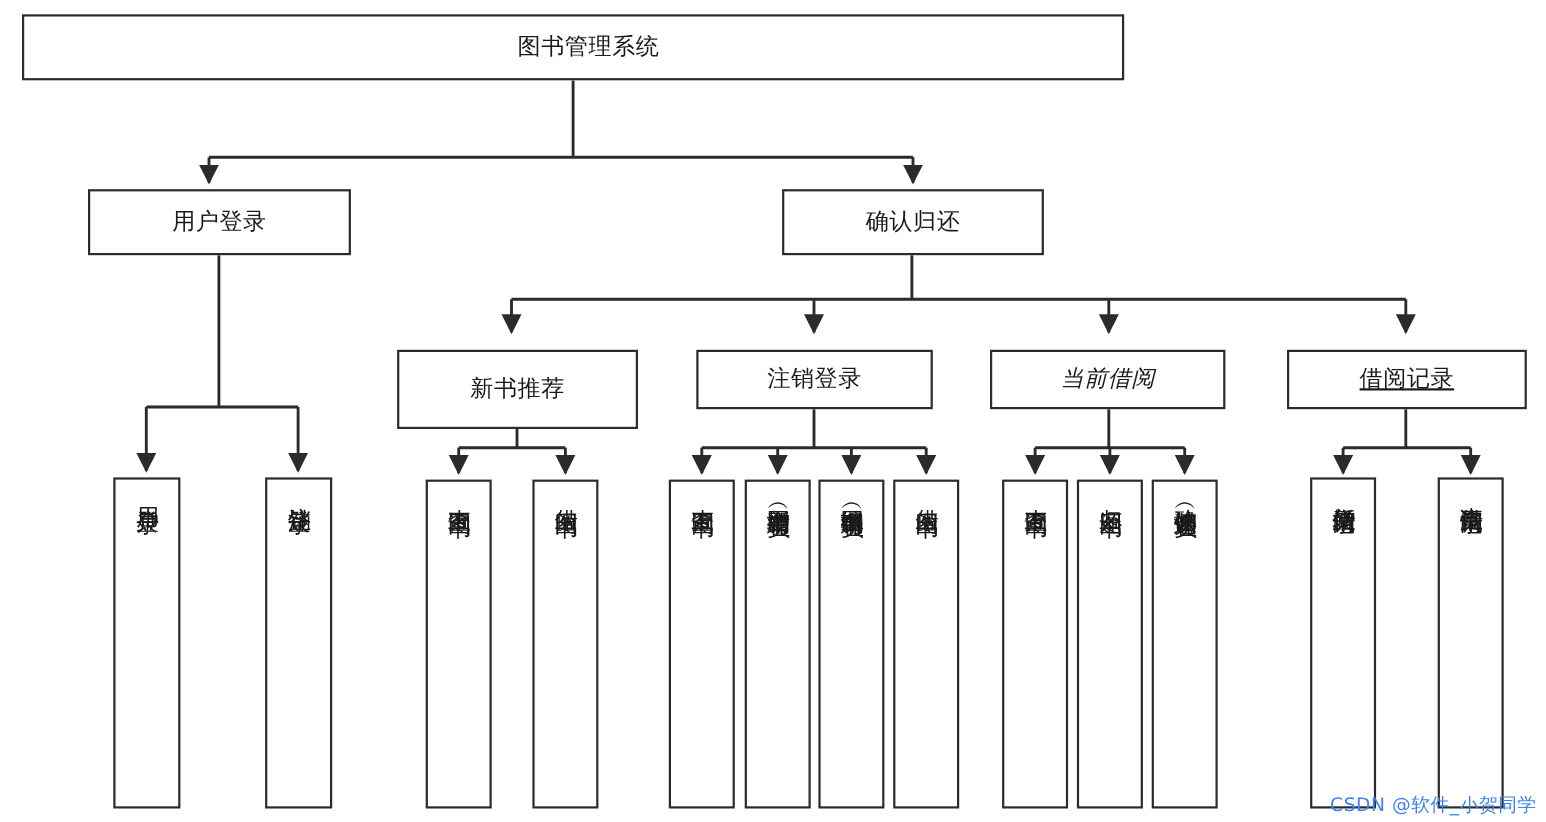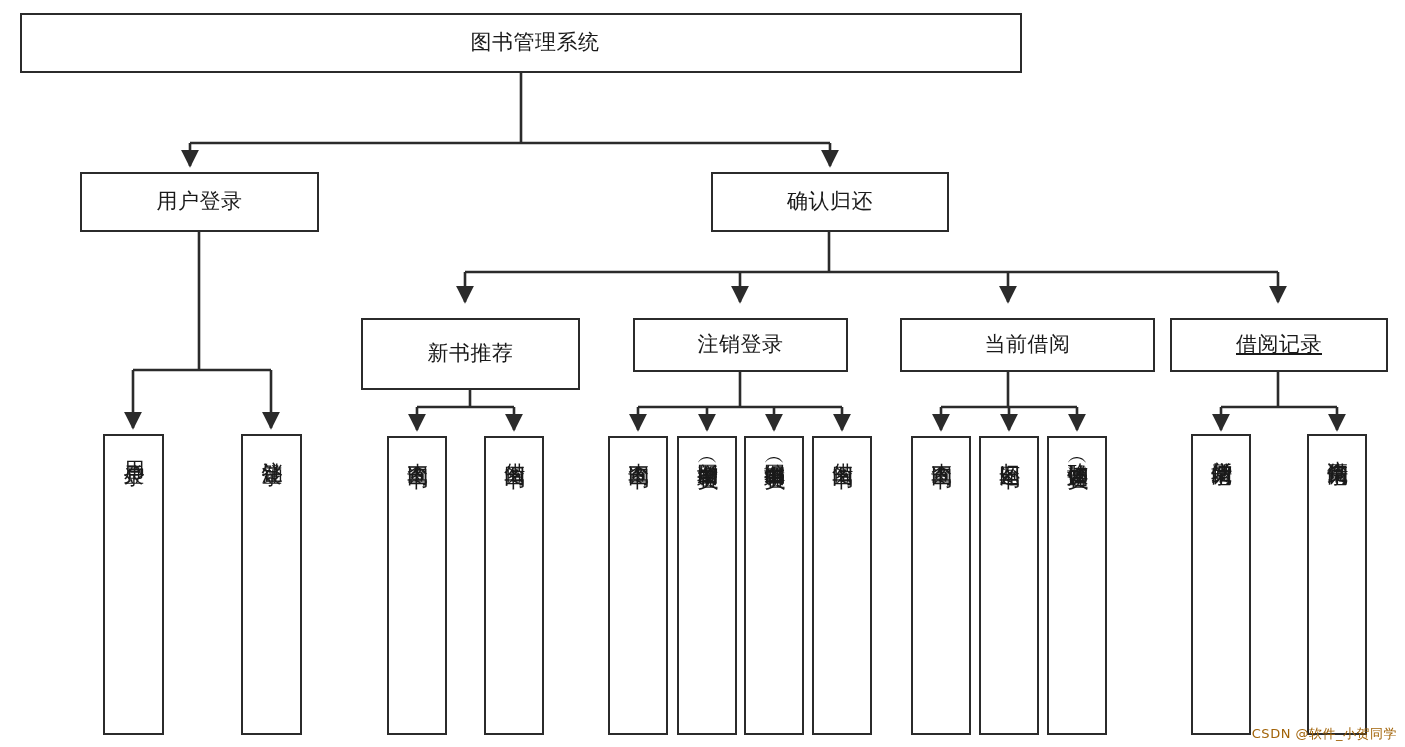--- a/index.html
+++ b/index.html
@@ -64,22 +64,22 @@
     white-space: nowrap;
     padding-top: 2px;
   }
   .node.vert.tall .node-label {
     letter-spacing: 1px;
   }
   #watermark {
     position: absolute;
     right: 8px;
     bottom: 4px;
-    font-size: 13px;
-    color: #a16207;
+    font-size: 17px;
+    color: #3b82f6;
     letter-spacing: 0.5px;
     z-index: 5;
     white-space: nowrap;
     font-family: "DejaVu Sans", "Liberation Sans", sans-serif;
     text-align: center;
   }
 </style>
 </head>
 <body>
 
@@ -145,21 +145,21 @@
   <div class="node horiz" style="left:711px; top:172px; width:238px; height:60px;">
     <span class="node-label">确认归还</span>
   </div>
 
   <div class="node horiz" style="left:361px; top:318px; width:219px; height:72px;">
     <span class="node-label">新书推荐</span>
   </div>
   <div class="node horiz" style="left:633px; top:318px; width:215px; height:54px;">
     <span class="node-label">注销登录</span>
   </div>
-  <div class="node horiz" style="left:900px; top:318px; width:255px; height:54px;">
+  <div class="node horiz" style="left:900px; top:318px; width:214px; height:54px;font-style:italic;">
     <span class="node-label">当前借阅</span>
   </div>
   <div class="node horiz" style="left:1170px; top:318px; width:218px; height:54px;text-decoration:underline;">
     <span class="node-label">借阅记录</span>
   </div>
 
   <div class="node vert" style="left:103px; top:434px; width:61px; height:301px;">
     <span class="node-label">用户登录</span>
   </div>
   <div class="node vert" style="left:241px; top:434px; width:61px; height:301px;">

